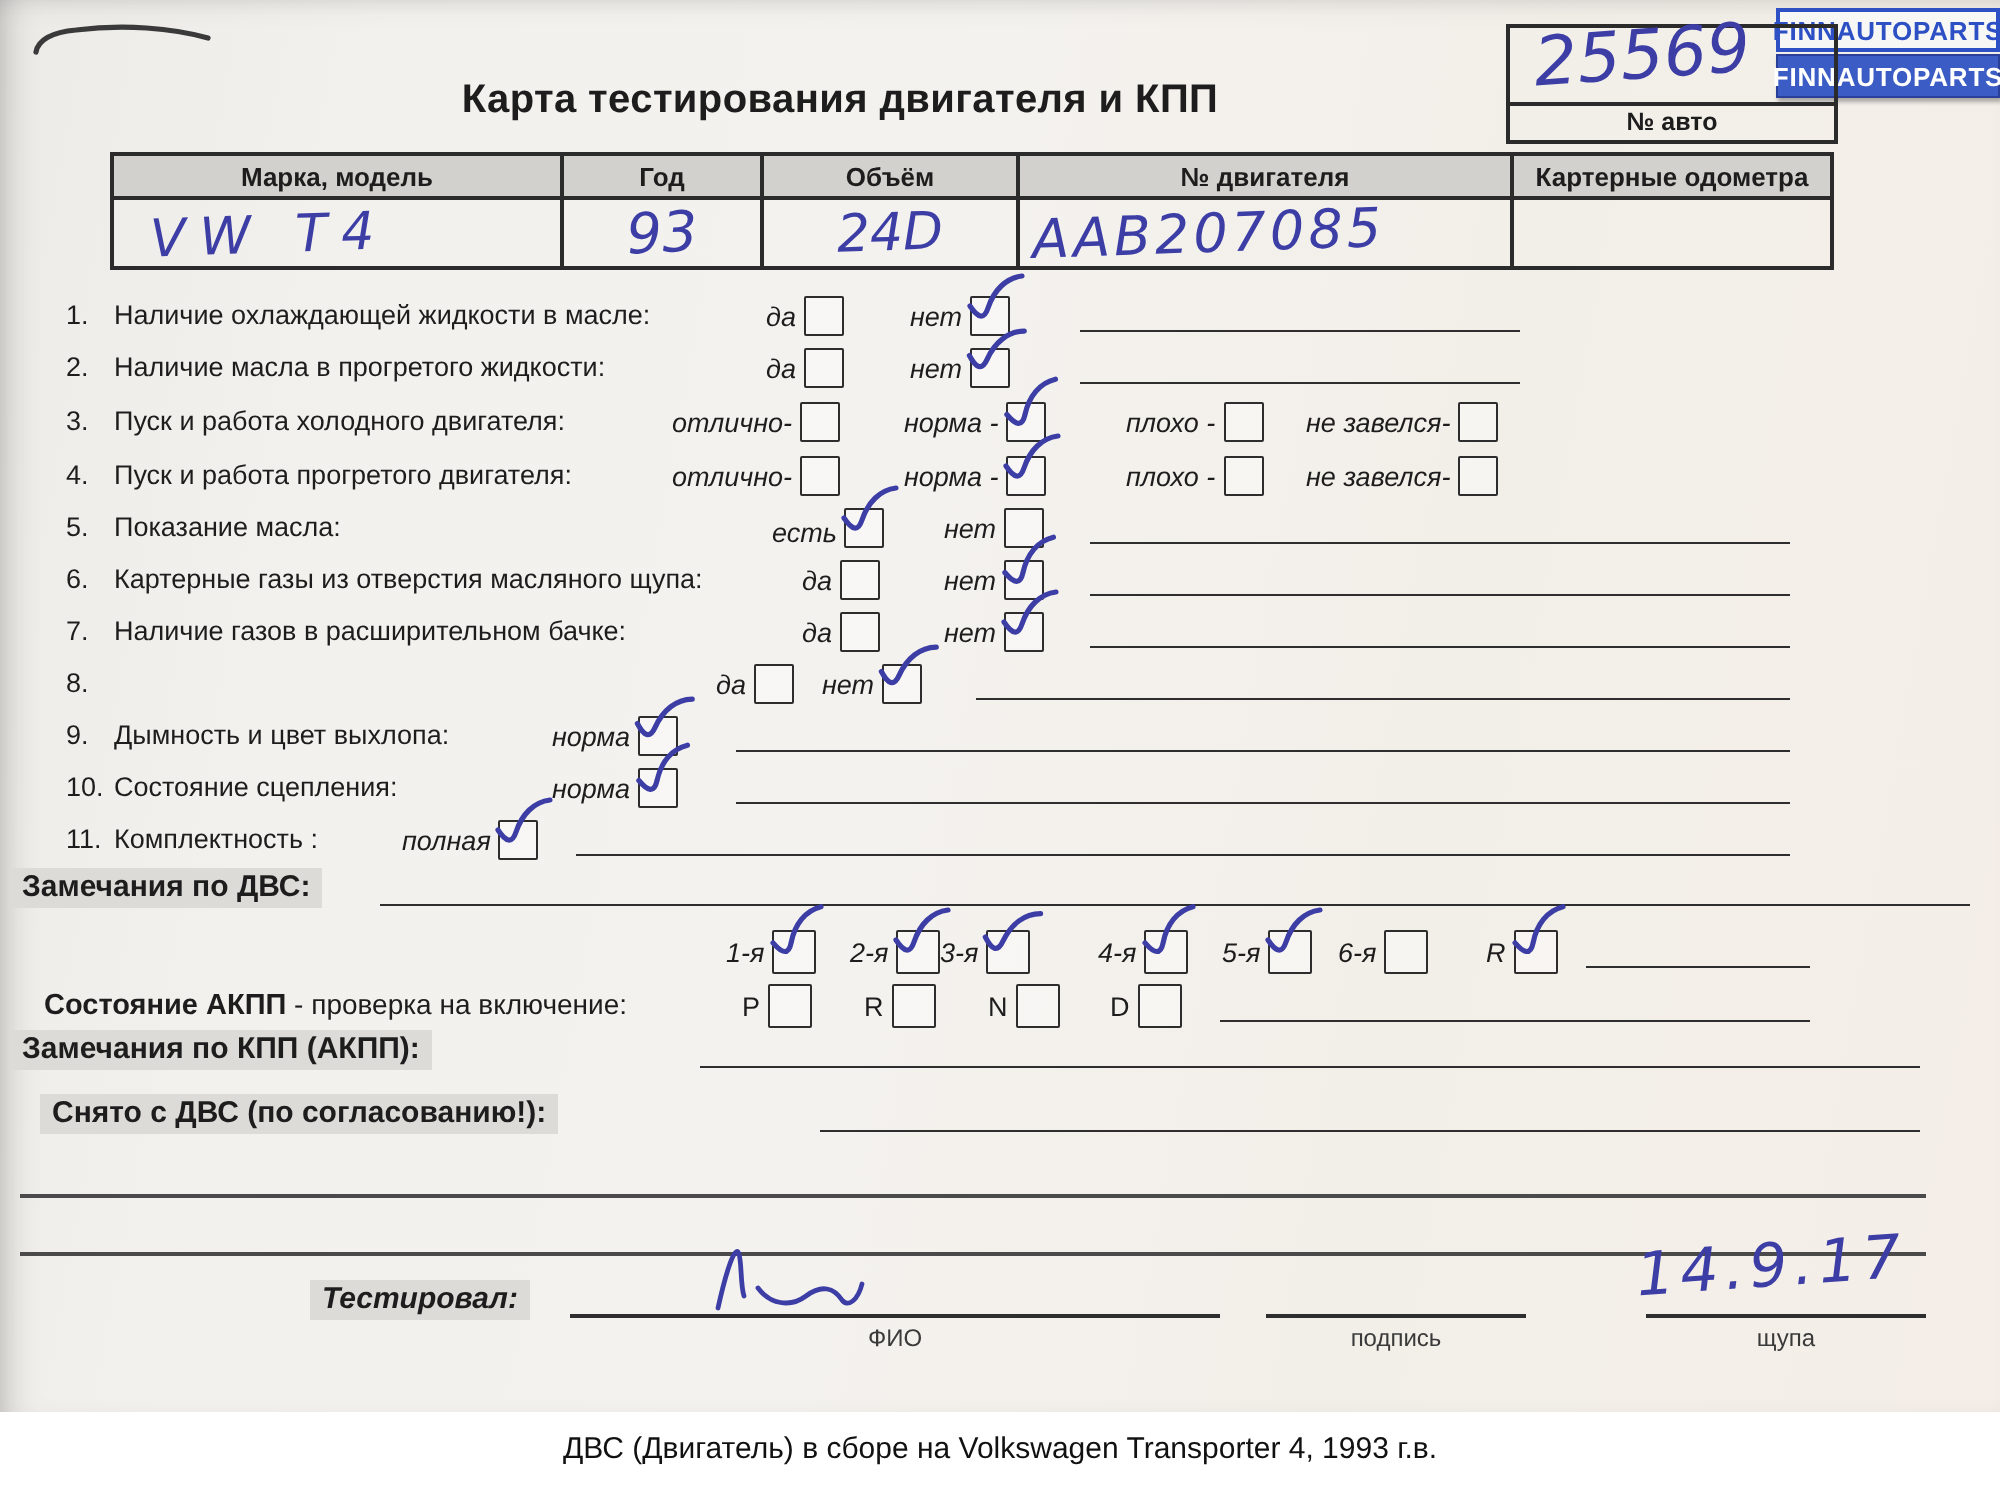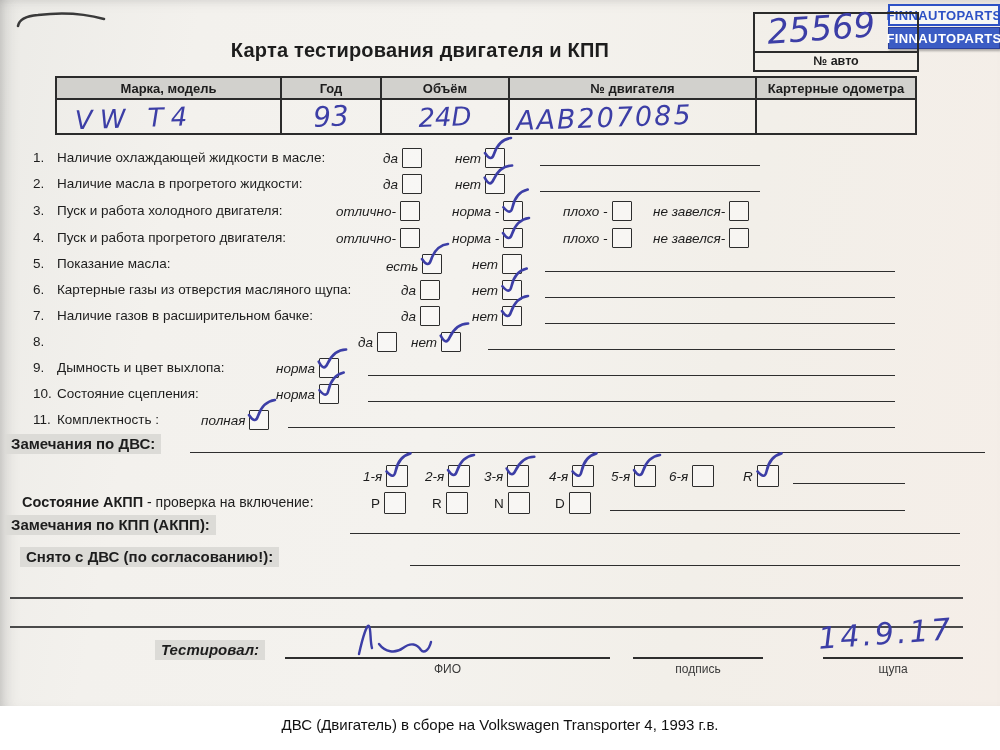--- a/index.html
+++ b/index.html
@@ -307,21 +307,21 @@
         </span>
       </span>
       <span class="opt" style="left: 425px; top: 0px;">
         <span class="gl">2-я</span>
         <span class="box b20">
           <svg width="30" height="27" viewBox="0 0 30 27">
             <path d="M3 17 C7 23 10 24 12 18 C15 9 21 3 29 2" fill="none" stroke="#3c3ea6" stroke-width="2.6" stroke-linecap="round"></path>
           </svg>
         </span>
       </span>
-      <span class="opt" style="left: 484px; top: 0px;">
+      <span class="opt" style="left: 470px; top: 0px;">
         <span class="gl">3-я</span>
         <span class="box b20">
           <svg width="30" height="27" viewBox="0 0 30 27" style="transform: rotate(7deg);">
             <path d="M3 17 C7 23 10 24 12 18 C15 9 21 3 29 2" fill="none" stroke="#3c3ea6" stroke-width="2.6" stroke-linecap="round"></path>
           </svg>
         </span>
       </span>
       <span class="opt" style="left: 549px; top: 0px;">
         <span class="gl">4-я</span>
         <span class="box b20">

